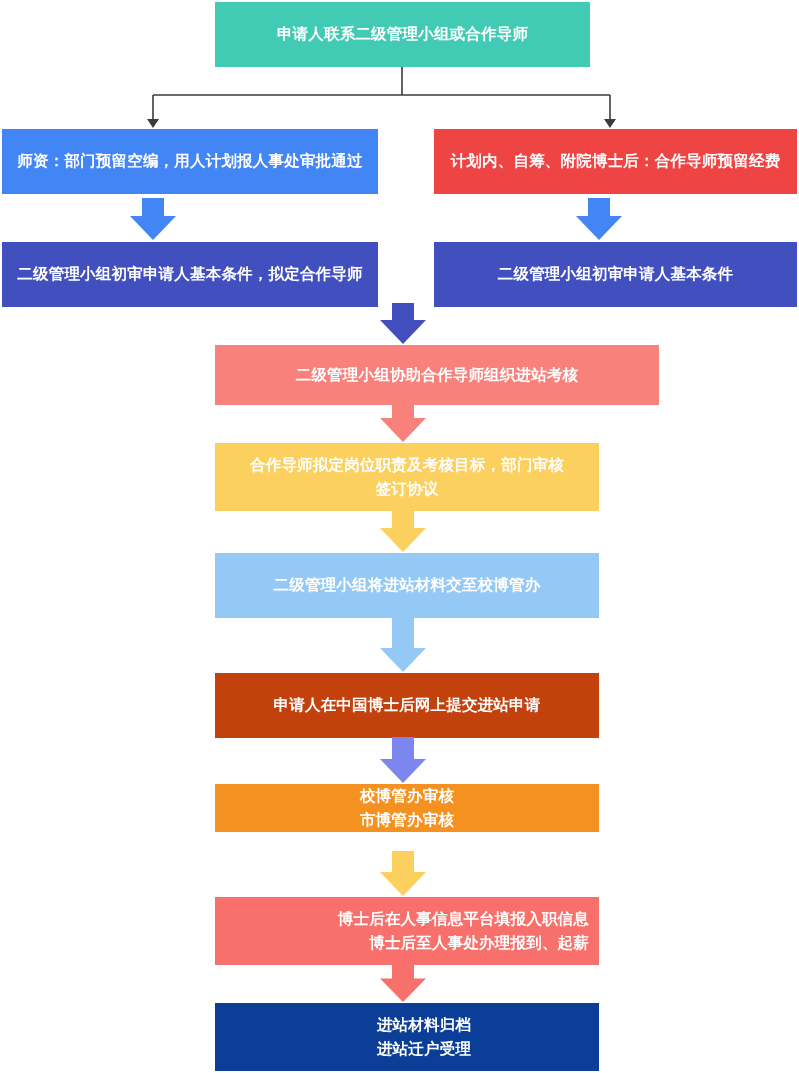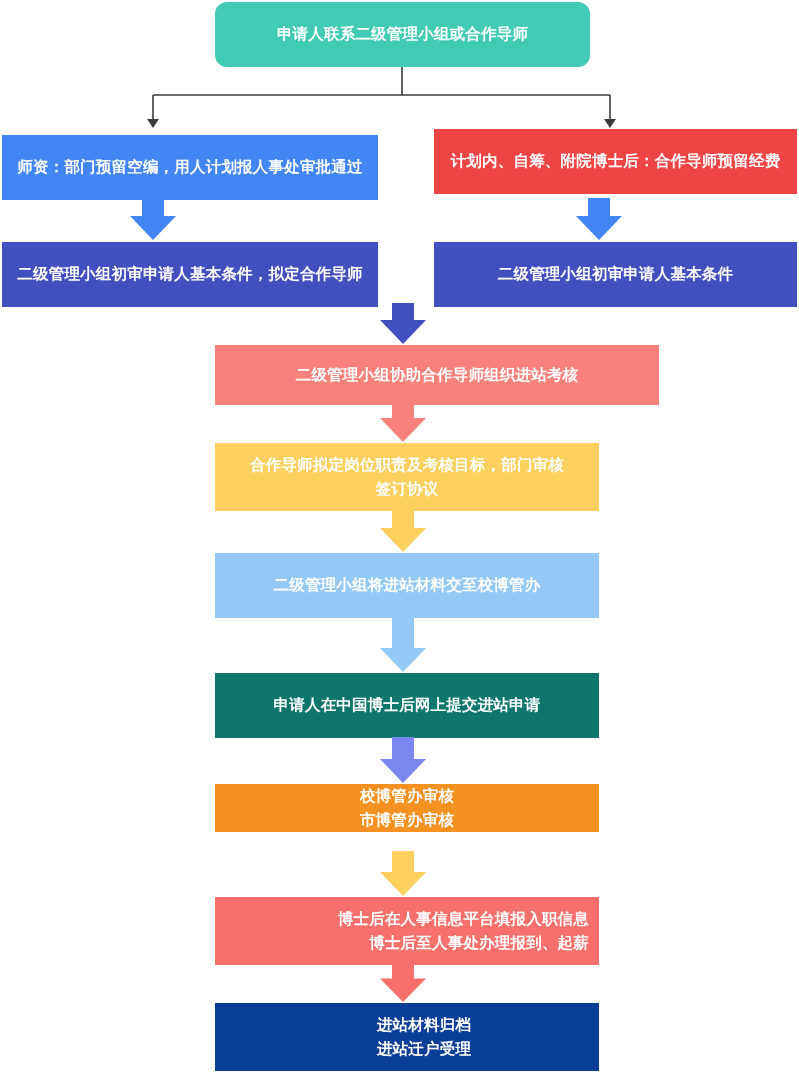--- a/index.html
+++ b/index.html
@@ -60,24 +60,24 @@
 
   <svg id="connector-layer" viewBox="0 0 799 1073" width="799" height="1073" aria-hidden="true">
     <g id="branch-connector-group">
         <path d="M402 67 V95 M153 95 H610 M153 95 V119 M610 95 V119" stroke="#3c3c3c" stroke-width="1.6" fill="none"></path>
         <polygon points="147,119 159,119 153,128" fill="#3c3c3c"></polygon>
         <polygon points="604,119 616,119 610,128" fill="#3c3c3c"></polygon>
       </g>
   </svg>
 
   <div id="node-layer">
-      <div class="node" style="left: 215px; top: 2px; width: 375px; height: 65px; background: rgb(66, 203, 180); border-radius: 12px;">
+      <div class="node" style="left: 215px; top: 2px; width: 375px; height: 65px; background: rgb(66, 203, 180);">
         <span class="node-text">申请人联系二级管理小组或合作导师</span>
       </div>
-      <div class="node" style="left: 2px; top: 129px; width: 376px; height: 65px; background: rgb(66, 133, 244); margin-top: 6px;">
+      <div class="node" style="left: 2px; top: 129px; width: 376px; height: 65px; background: rgb(66, 133, 244);">
         <span class="node-text">师资：部门预留空编，用人计划报人事处审批通过</span>
       </div>
       <div class="node" style="left: 434px; top: 129px; width: 363px; height: 65px; background: #ef4444; justify-content: flex-end;">
         <span class="node-text">计划内、自筹、附院博士后：合作导师预留经费</span>
       </div>
       <div class="node" style="left: 2px; top: 242px; width: 376px; height: 65px; background: rgb(65, 80, 190); text-align: center;">
         <span class="node-text">二级管理小组初审申请人基本条件，拟定合作导师</span>
       </div>
       <div class="node" style="left: 434px; top: 242px; width: 363px; height: 65px; background: rgb(65, 80, 190);">
         <span class="node-text">二级管理小组初审申请人基本条件</span>
@@ -85,21 +85,21 @@
       <div class="node" style="left: 215px; top: 345px; width: 444px; height: 60px; background: rgb(249, 129, 124);">
         <span class="node-text">二级管理小组协助合作导师组织进站考核</span>
       </div>
       <div class="node" style="left: 215px; top: 443px; width: 384px; height: 68px; background: rgb(252, 208, 94);">
         <span class="node-text">合作导师拟定岗位职责及考核目标，部门审核
 签订协议</span>
       </div>
       <div class="node" style="left: 215px; top: 553px; width: 384px; height: 65px; background: rgb(149, 201, 245);">
         <span class="node-text">二级管理小组将进站材料交至校博管办</span>
       </div>
-      <div class="node" style="left: 215px; top: 673px; width: 384px; height: 65px; background: #0f766e; align-items: center;">
+      <div class="node" style="left: 215px; top: 673px; width: 384px; height: 65px; background: #c2410c; align-items: center;">
         <span class="node-text">申请人在中国博士后网上提交进站申请</span>
       </div>
       <div class="node" style="left: 215px; top: 784px; width: 384px; height: 48px; background: rgb(245, 145, 32);">
         <span class="node-text">校博管办审核
 市博管办审核</span>
       </div>
       <div class="node" style="left: 215px; top: 897px; width: 384px; height: 68px; background: rgb(247, 112, 107); text-align: right;">
         <span class="node-text">博士后在人事信息平台填报入职信息
 博士后至人事处办理报到、起薪</span>
       </div>

